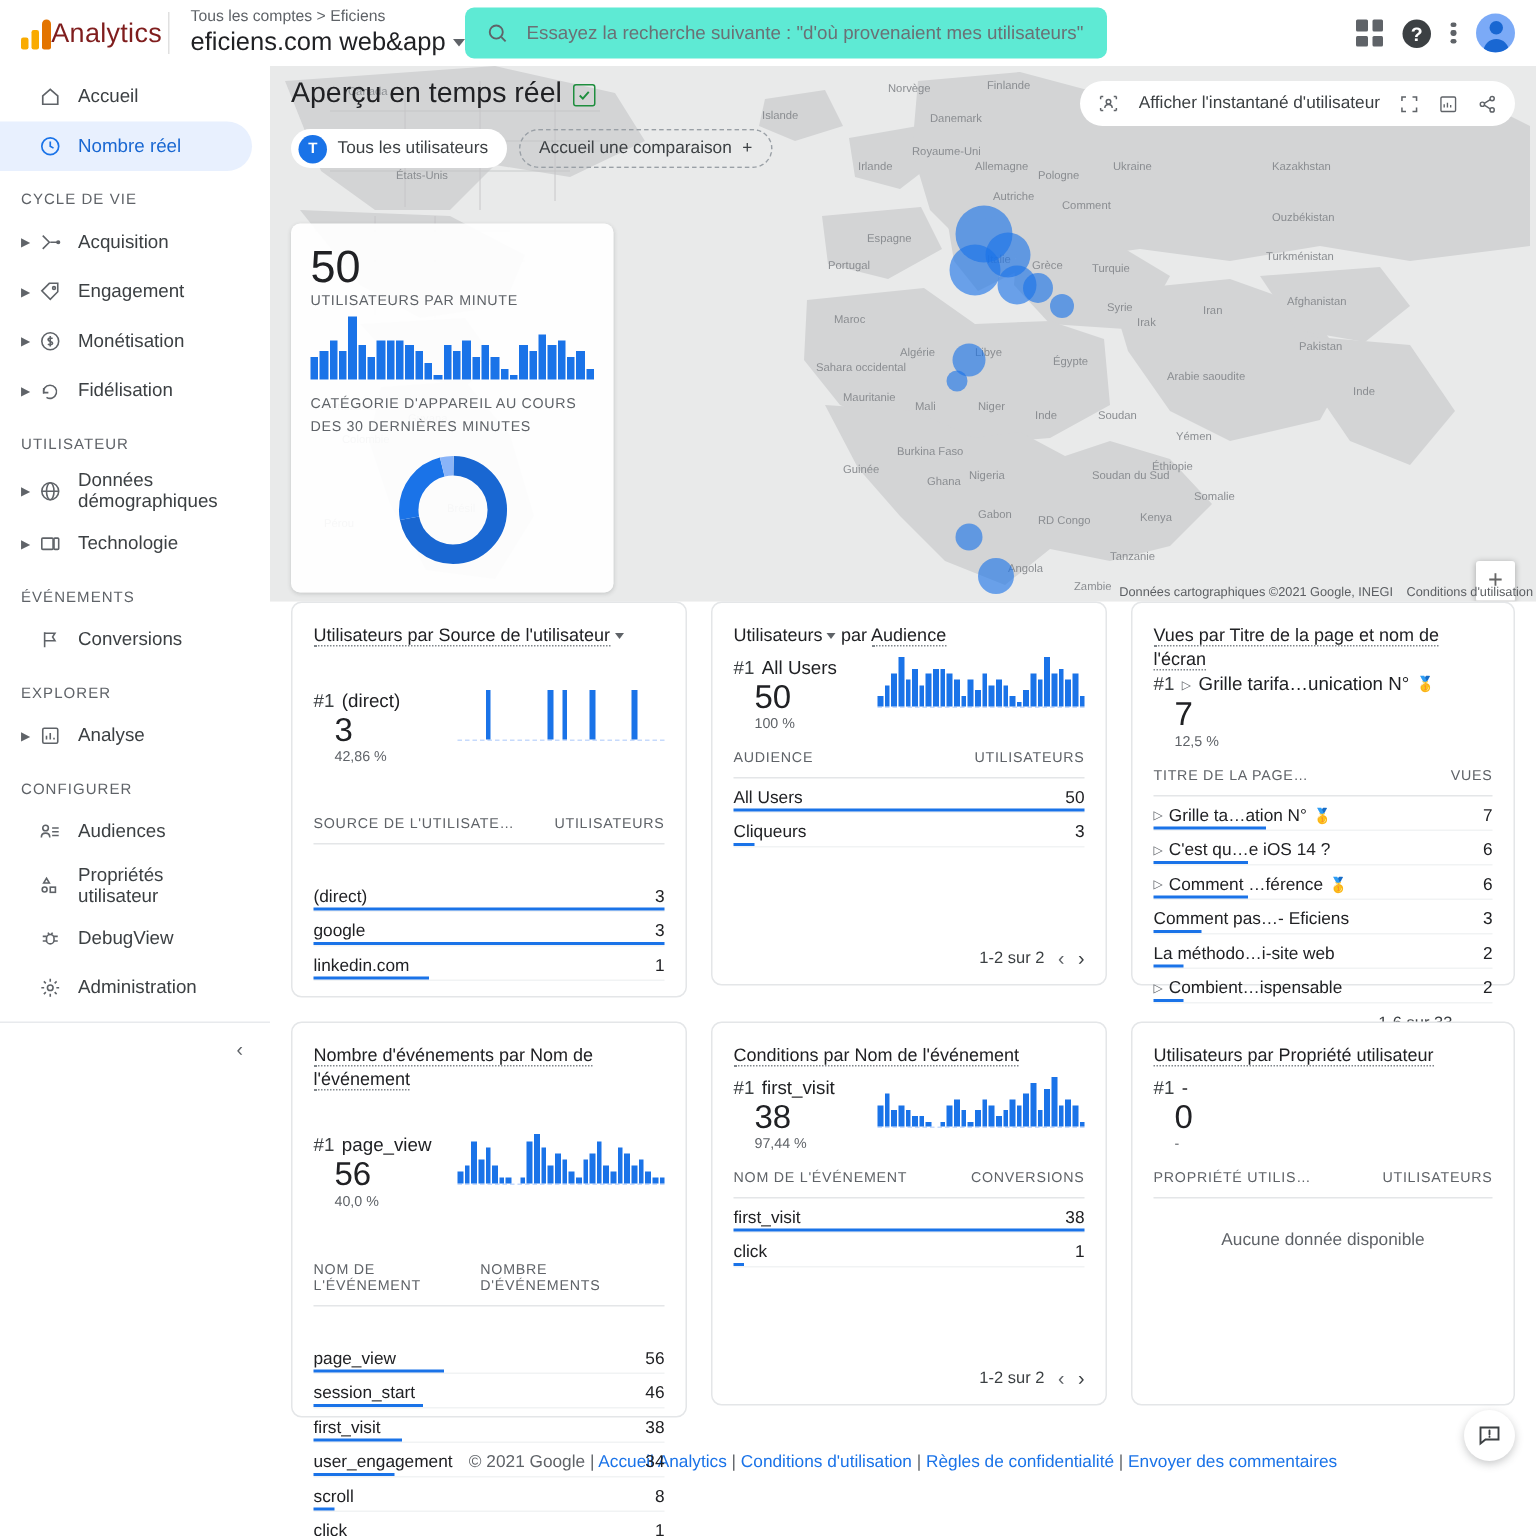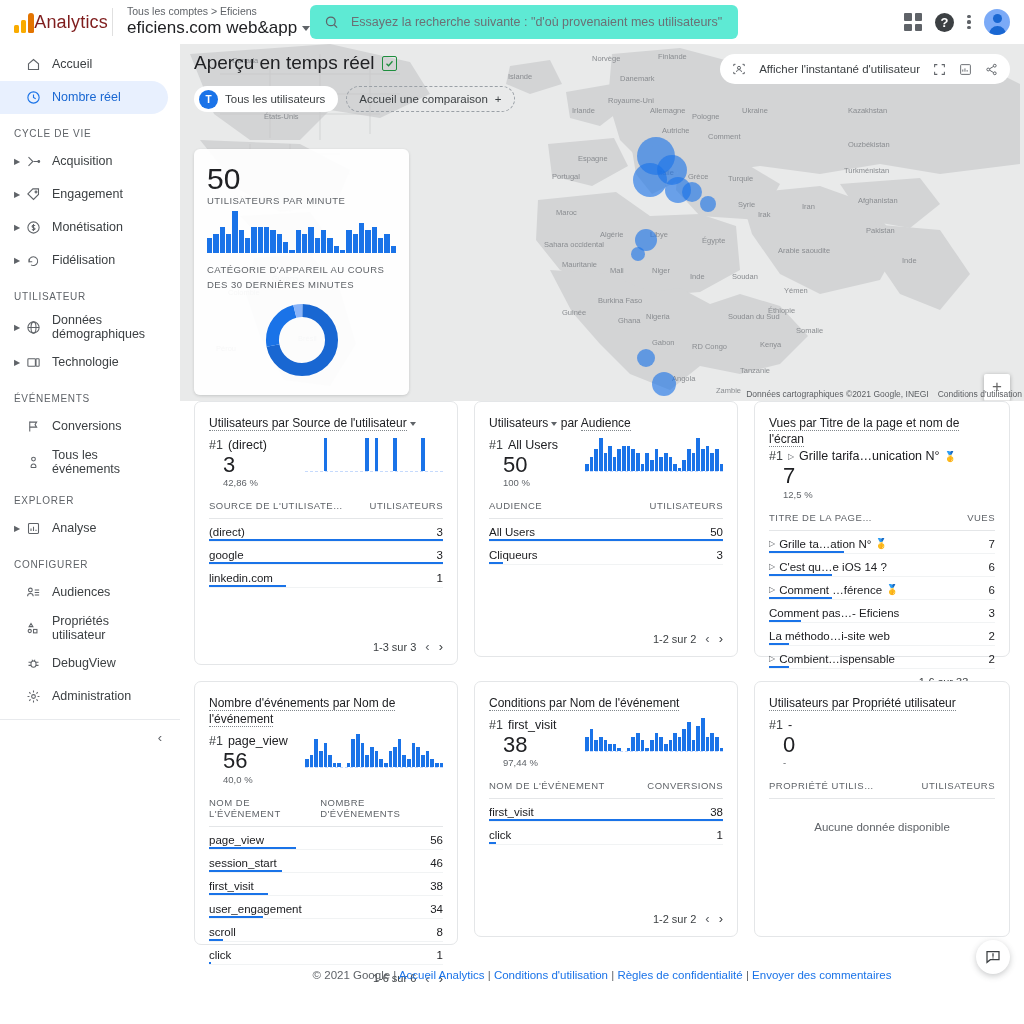--- a/index.html
+++ b/index.html
@@ -116,21 +116,21 @@
   .spark i { flex: 1; background: #1a73e8; border-radius: 0; display: block; min-height: 2px; }
   .donut-wrap { display: flex; justify-content: center; margin: 9px 0 6px; }
 
   
   .cards { position: absolute; left: 0; right: 0; top: 357px; padding: 0 14px; }
   .row { display: flex; gap: 16px; margin-bottom: 16px; }
   .card {
     background: #fff; border: 1px solid #e4e6e8; border-radius: 7px; padding: 13px 14px 10px;
     display: flex; flex-direction: column;
   }
-  .card.w1 { flex: 0 0 264px; height: 264px; }
+  .card.w1 { flex: 0 0 264px; height: 264px; gap: 22px; }
   .card.w2 { flex: 0 0 264px; height: 256px; }
   .card.w3 { flex: 1; height: 256px; }
   .card-title { font-size: 12px; color: #202124; line-height: 1.35; }
   .dotted { border-bottom: 1px dotted #80868b; }
   .dd-caret { display: inline-block; width: 0; height: 0; border-left: 3.5px solid transparent; border-right: 3.5px solid transparent; border-top: 4.5px solid #5f6368; margin-left: 3px; vertical-align: middle; }
   .hero { display: flex; align-items: flex-start; margin-top: 7px; }
   .hero-left { min-width: 88px; }
   .hero-rank { font-size: 12.5px; color: #202124; display: flex; gap: 5px; align-items: center; }
   .hero-rank .rk { color: #3c4043; }
   .hero-num { font-size: 22px; color: #202124; margin-left: 14px; line-height: 1.15; }
@@ -305,31 +305,20 @@
     <div class="sec-title">ÉVÉNEMENTS</div>
     <div class="nav-item">
       <span class="arrow"></span>
       <span class="ic">
           <svg width="15" height="15" viewBox="0 0 24 24" fill="none" stroke="currentColor" stroke-width="1.7">
             <path d="M6 4v16"></path>
             <path d="M6 5h11l-2.5 4L17 13H6"></path>
           </svg>
         </span>
       <span class="lbl">Conversions</span>
-    </div>
-    <div class="nav-item tall">
-      <span class="arrow"></span>
-      <span class="ic">
-          <svg width="15" height="15" viewBox="0 0 24 24" fill="none" stroke="currentColor" stroke-width="1.7">
-            <circle cx="12" cy="6.5" r="3"></circle>
-            <path d="M8 20c0-3 1.8-5.5 4-5.5S16 17 16 20"></path>
-            <path d="M8 20h8"></path>
-          </svg>
-        </span>
-      <span class="lbl" style="max-width:86px;">Tous les événements</span>
     </div>
 
     <div class="sec-title">EXPLORER</div>
     <div class="nav-item">
       <span class="arrow">▶</span>
       <span class="ic">
           <svg width="15" height="15" viewBox="0 0 24 24" fill="none" stroke="currentColor" stroke-width="1.7">
             <rect x="4" y="4" width="16" height="16" rx="1.5"></rect>
             <path d="M8 16v-4M12 16v-7M16 16v-2"></path>
           </svg>

